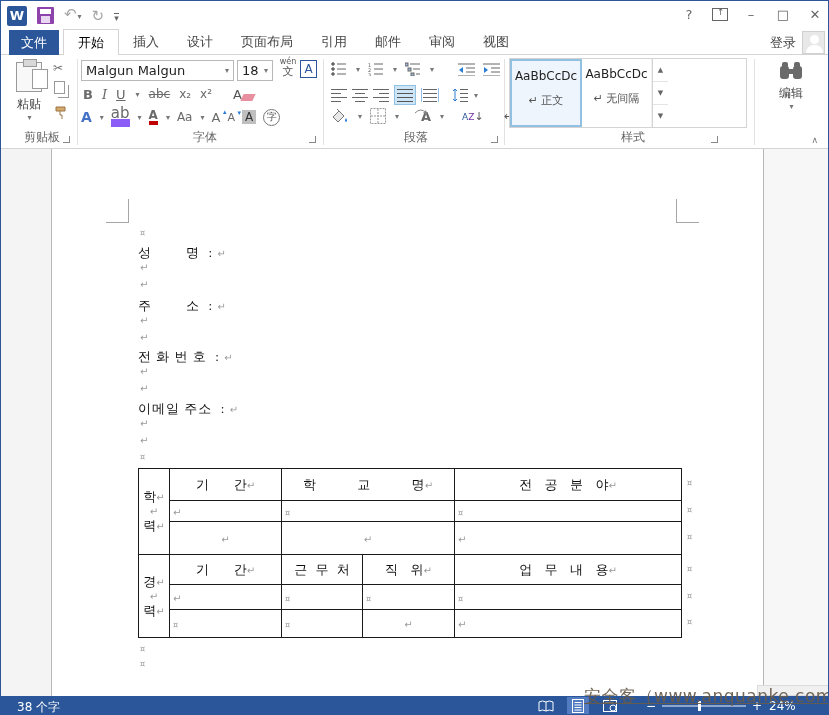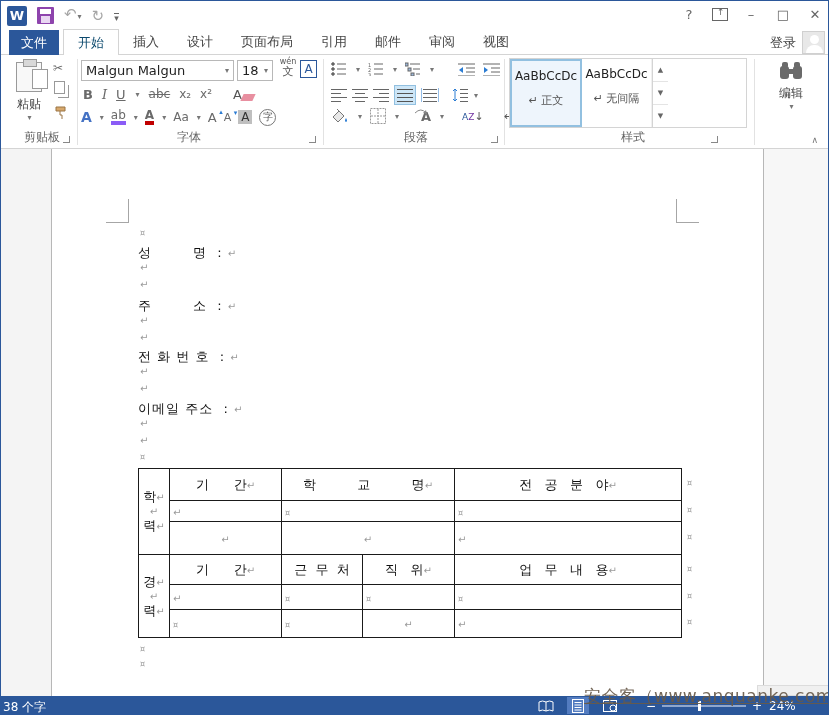--- a/index.html
+++ b/index.html
@@ -19,21 +19,21 @@
   .wincontrols { position:absolute; right:4px; top:2px; display:flex; gap:14px; align-items:center; height:22px; }
   .wc { color:#666; font-size:13px; width:18px; text-align:center; }
   .ribbon-opt { width:16px; height:13px; border:1px solid #666; position:relative; }
   .ribbon-opt:before { content:"↑"; position:absolute; left:4px; top:-2px; font-size:9px; color:#666; }
 
   
   .tabrow { position:absolute; left:0; top:28px; width:100%; height:26px; background:#fff; border-bottom:1px solid #d4d4d4; }
   .tab-file { position:absolute; left:8px; top:1px; width:50px; height:25px; background:#2b579a; color:#fff; font-size:13px; display:flex; align-items:center; justify-content:center; }
   .tabs { position:absolute; left:62px; top:0; display:flex; height:26px; }
   .tab { padding:0 14px; font-size:13px; color:#444; display:flex; align-items:center; }
-  .tab.active { background:#fff; border:1px solid #d4d4d4; border-bottom:1px solid #fff; color:#0c4a6e; margin-bottom:-1px;text-align:center; }
+  .tab.active { background:#fff; border:1px solid #d4d4d4; border-bottom:1px solid #fff; color:#000000; margin-bottom:-1px;text-align:center; }
   .signin { position:absolute; right:32px; top:5px; font-size:13px; color:#444; }
   .avatar { position:absolute; right:3px; top:2px; width:23px; height:23px; background:#e8e8e8; border:1px solid #d0d0d0; overflow:hidden; }
   .avatar:before { content:""; position:absolute; left:7px; top:3px; width:9px; height:9px; border-radius:50%; background:#fff; }
   .avatar:after { content:""; position:absolute; left:3px; top:13px; width:17px; height:10px; border-radius:8px 8px 0 0; background:#fff; }
 
   
   .ribbon { position:absolute; left:0; top:54px; width:100%; height:94px; background:#fff; border-bottom:1px solid #d4d4d4; font-size:12px; color:#444; }
   .gsep { position:absolute; top:4px; height:86px; width:1px; background:#e2e2e2; }
   .glabel { position:absolute; bottom:2px; font-size:12px; color:#666; }
   .launcher { position:absolute; bottom:5px; width:7px; height:7px; border-right:1px solid #888; border-bottom:1px solid #888; }
@@ -54,21 +54,21 @@
 
   .fr2 { position:absolute; left:82px; top:30px; display:flex; align-items:center; gap:9px; height:18px; }
   .fr3 { position:absolute; left:80px; top:52px; display:flex; align-items:center; gap:7px; height:20px; }
   .bold { font-weight:bold; font-size:13px; }
   .italic { font-style:italic; font-family:"DejaVu Serif",serif; font-size:13px; }
   .uline { text-decoration:underline; font-size:13px; }
   .strike { text-decoration:line-through; font-size:12px; }
   .eraser { position:relative; font-size:13px; color:#555; margin-left:12px; }
   .eraser:after { content:""; position:absolute; right:-12px; bottom:1px; width:12px; height:7px; background:#e88fa0; transform:skewX(-25deg); }
   .fx-a { color:#4472c4; font-size:14px; font-weight:bold; }
-  .hl { font-size:12px; border-bottom:4px solid #8b5cf6; line-height:11px; }
+  .hl { font-size:15px; border-bottom:8px solid #8b5cf6; line-height:11px; }
   .fc { font-size:12px; border-bottom:4px solid #c00000; line-height:12px; font-weight:bold; }
   .case { font-size:12px; }
   .grow { font-size:13px; position:relative; }
   .grow:after { content:"▴"; font-size:7px; color:#2b7cd3; position:absolute; top:-2px; right:-6px; }
   .shrink { font-size:11px; position:relative; }
   .shrink:after { content:"▾"; font-size:7px; color:#2b7cd3; position:absolute; top:-2px; right:-6px; }
   .shade-a { background:#bfbfbf; padding:0 3px; font-size:12px; color:#333; }
   .enclose { width:17px; height:17px; border:1px solid #777; border-radius:50%; font-size:10px; color:#555; display:inline-flex; align-items:center; justify-content:center; }
 
   .pr1 { position:absolute; left:330px; top:7px; display:flex; align-items:center; gap:8px; }
@@ -92,39 +92,39 @@
 
   
   .docarea { position:absolute; left:0; top:148px; width:100%; height:547px; background:#fff; }
   .strip-l { position:absolute; left:0; top:0; width:51px; height:100%; background:#f4f4f4; border-right:1px solid #b7b7b7; }
   .strip-r { position:absolute; left:762px; top:0; width:66px; height:100%; background:#f7f7f7; border-left:1px solid #b7b7b7; }
   .page { position:absolute; left:52px; top:0; width:710px; height:100%; background:#fff; }
 
   .crop-l { position:absolute; left:105px; top:198px; width:23px; height:24px; border-right:1px solid #a6a6a6; border-bottom:1px solid #a6a6a6; }
   .crop-r { position:absolute; left:675px; top:198px; width:23px; height:24px; border-left:1px solid #a6a6a6; border-bottom:1px solid #a6a6a6; }
 
-  .dline { position:absolute; left:137px; font-size:13px; color:#111; white-space:pre; letter-spacing:1px; }
+  .dline { position:absolute; left:137px; font-size:13px; color:#111; white-space:pre; letter-spacing:1px;font-family:Liberation Serif, serif; }
   .pm { color:#9a9a9a; font-size:10px; }
   .pmline { position:absolute; left:139px; color:#9a9a9a; font-size:10px; }
   .cmark { color:#9a9a9a; font-size:8px; }
 
   .dtable { position:absolute; left:137px; top:467px; border-collapse:collapse; table-layout:fixed; }
   .dtable td { border:1px solid #1a1a1a; font-size:13px; color:#111; vertical-align:middle; padding:0; overflow:hidden; }
   .dtable td.hd { text-align:center; white-space:pre; }
   .dtable td.c { text-align:center; }
   .dtable td.l { text-align:left; padding-left:3px; }
   .sidecell { height:100%; display:flex; flex-direction:column; justify-content:space-between; align-items:center; padding:3px 0; }
   .rowend { position:absolute; left:686px; color:#9a9a9a; font-size:8px; }
 
   .wm { position:absolute; left:583px; top:684px; z-index:30; font-size:17px; color:rgba(104,90,74,0.92); letter-spacing:0.5px; text-decoration:underline; white-space:nowrap; }
   .sbcorner { position:absolute; left:756px; top:684px; width:72px; height:11px; background:#f0f0f0; border:1px solid #dcdcdc; z-index:5; }
 
   
   .statusbar { position:absolute; left:0; top:695px; width:100%; height:20px; background:#2b579a; color:#fff; font-size:12px; }
-  .wc-label { position:absolute; left:2px; top:3px; }
+  .wc-label { position:absolute; left:16px; top:3px; }
   .views { position:absolute; left:534px; top:1px; display:flex; gap:10px; align-items:center; height:18px; }
   .view-btn { width:22px; height:18px; display:flex; align-items:center; justify-content:center; }
   .view-btn.sel { background:#537cc0; }
   .zoomctl { position:absolute; left:645px; top:1px; display:flex; align-items:center; gap:6px; height:18px; color:#fff; }
   .ztrack { position:relative; width:84px; height:2px; background:#8fa6cc; }
   .zthumb { position:absolute; left:36px; top:-4px; width:3px; height:10px; background:#fff; }
   .zpct { position:absolute; left:768px; top:3px; }
 </style>
 </head>
 <body>
@@ -217,21 +217,21 @@
         <span class="dd">▾</span>
       <span class="fc ric">A</span>
         <span class="dd">▾</span>
       <span class="case ric">Aa</span>
         <span class="dd">▾</span>
       <span class="grow ric">A</span>
       <span class="shrink ric">A</span>
       <span class="shade-a">A</span>
       <span class="enclose">字</span>
     </div>
-    <div class="glabel" style="left:176px">字体</div>
+    <div class="glabel" style="left:192px">字体</div>
     <div class="launcher" style="left:308px"></div>
 
     <div class="pr1">
       <span>
           <svg width="16" height="14">
             <g stroke="#666">
               <circle cx="2" cy="2" r="1.3" fill="#666"></circle>
               <circle cx="2" cy="7" r="1.3" fill="#666"></circle>
               <circle cx="2" cy="12" r="1.3" fill="#666"></circle>
               <path d="M6 2h9M6 7h9M6 12h9"></path>

